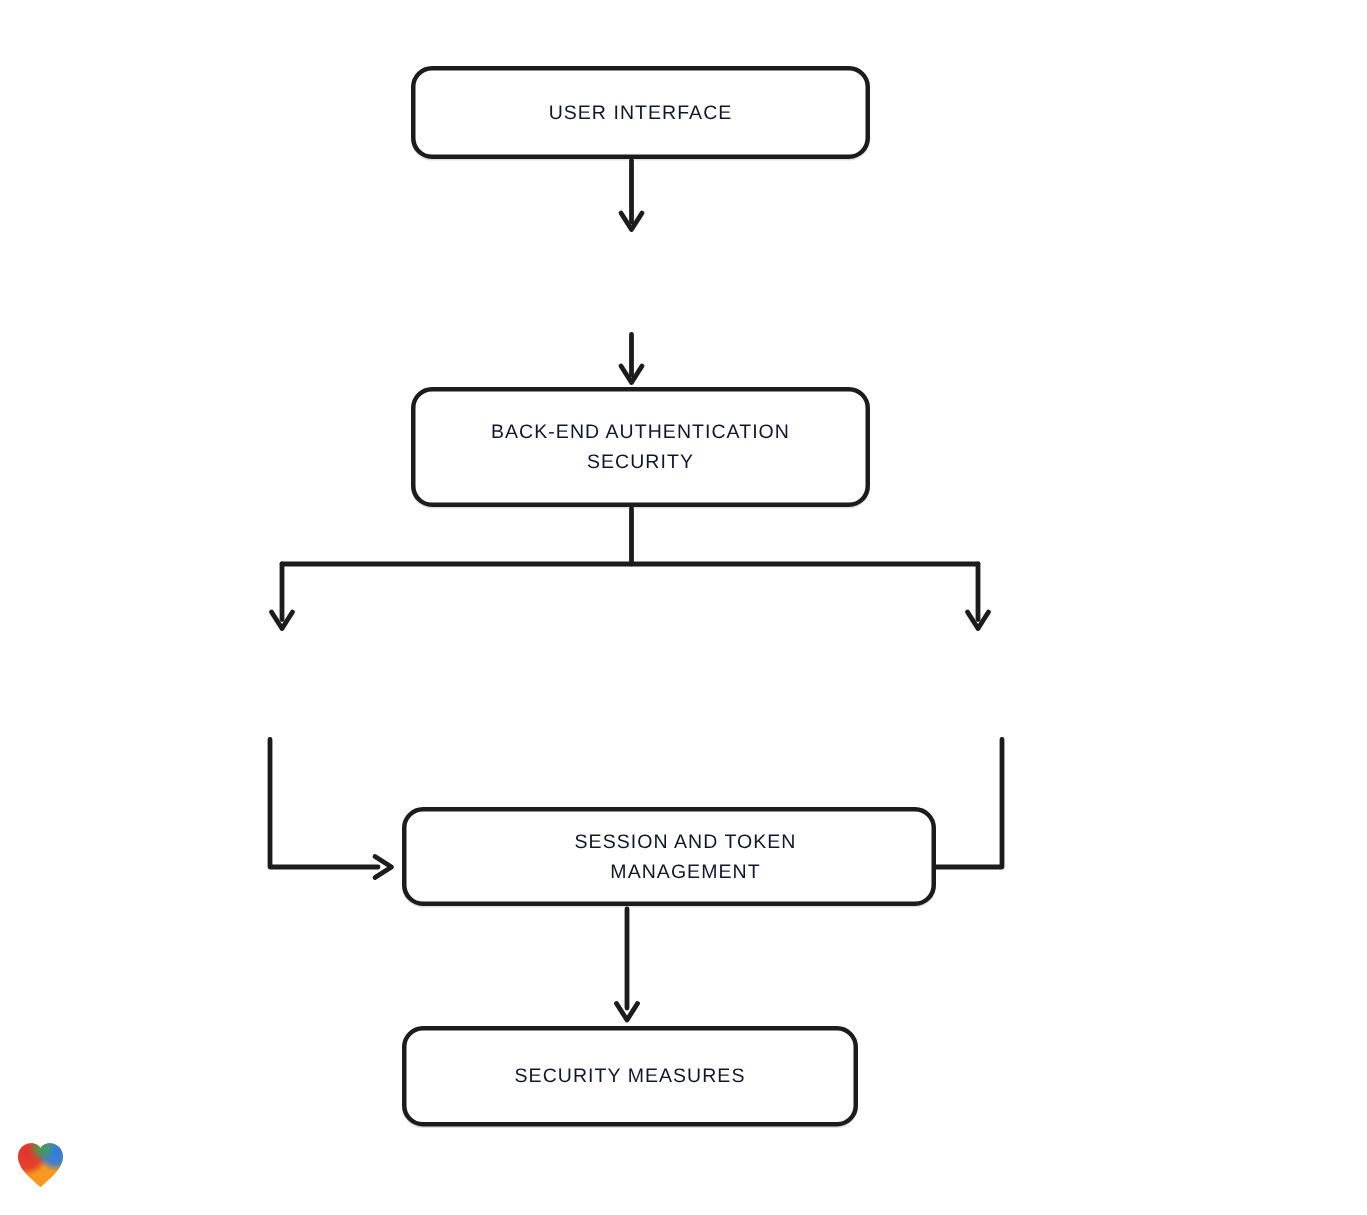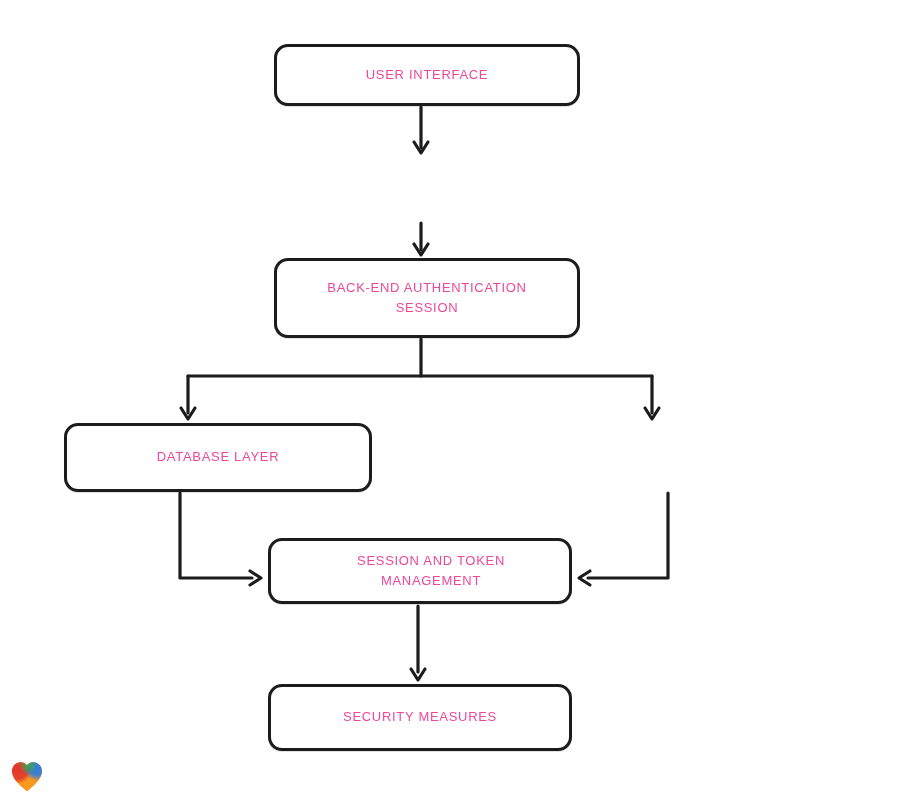--- a/index.html
+++ b/index.html
@@ -26,36 +26,36 @@
   .node {
     position: absolute;
     box-sizing: border-box;
     background: #ffffff;
     border: 3.4px solid #1c1c1c;
     border-radius: 14px;
     display: flex;
     align-items: center;
     justify-content: center;
     text-align: center;
-    color: #ec4899;
+    color: #0f172a;
     font-size: 13px;
     letter-spacing: 0.7px;
     line-height: 1.55;
     box-shadow: 0 1px 0 rgba(0,0,0,0.12);
   }
   .node span { display: inline-block; }
   .node--oneline span { white-space: nowrap; }
   .node--wrap span { max-width: 205px; }
 
   .node--user-interface   { left: 274px; top: 44px;  width: 306px; height: 62px; }
   .node--front-end        { left: 274px; top: 156px; width: 306px; height: 66px; }
   .node--back-end         { left: 274px; top: 258px; width: 306px; height: 80px; }
   .node--database         { left: 64px;  top: 423px; width: 308px; height: 69px; }
   .node--third-party      { left: 449px; top: 423px; width: 309px; height: 69px; }
-  .node--session-token    { left: 268px; top: 538px; width: 304px; height: 66px; padding-left: 22px; }
+  .node--session-token    { left: 268px; top: 538px; width: 356px; height: 66px; padding-left: 22px; }
   .node--security         { left: 268px; top: 684px; width: 304px; height: 67px; }
 
   .logo {
     position: absolute;
     left: 9px;
     top: 760px;
     width: 36px;
     height: 34px;
     cursor: pointer;
   }
@@ -103,26 +103,23 @@
       </g>
     </g>
   </svg>
 
   <div class="node node--user-interface node--oneline">
     <span>USER INTERFACE</span>
   </div>
 
 
   <div class="node node--back-end node--wrap">
-    <span>BACK-END AUTHENTICATION SESSION</span>
+    <span>BACK-END AUTHENTICATION SECURITY</span>
   </div>
 
-  <div class="node node--database node--oneline">
-    <span>DATABASE LAYER</span>
-  </div>
 
 
   <div class="node node--session-token node--wrap">
     <span>SESSION AND TOKEN MANAGEMENT</span>
   </div>
 
   <div class="node node--security node--oneline">
     <span>SECURITY MEASURES</span>
   </div>
 

